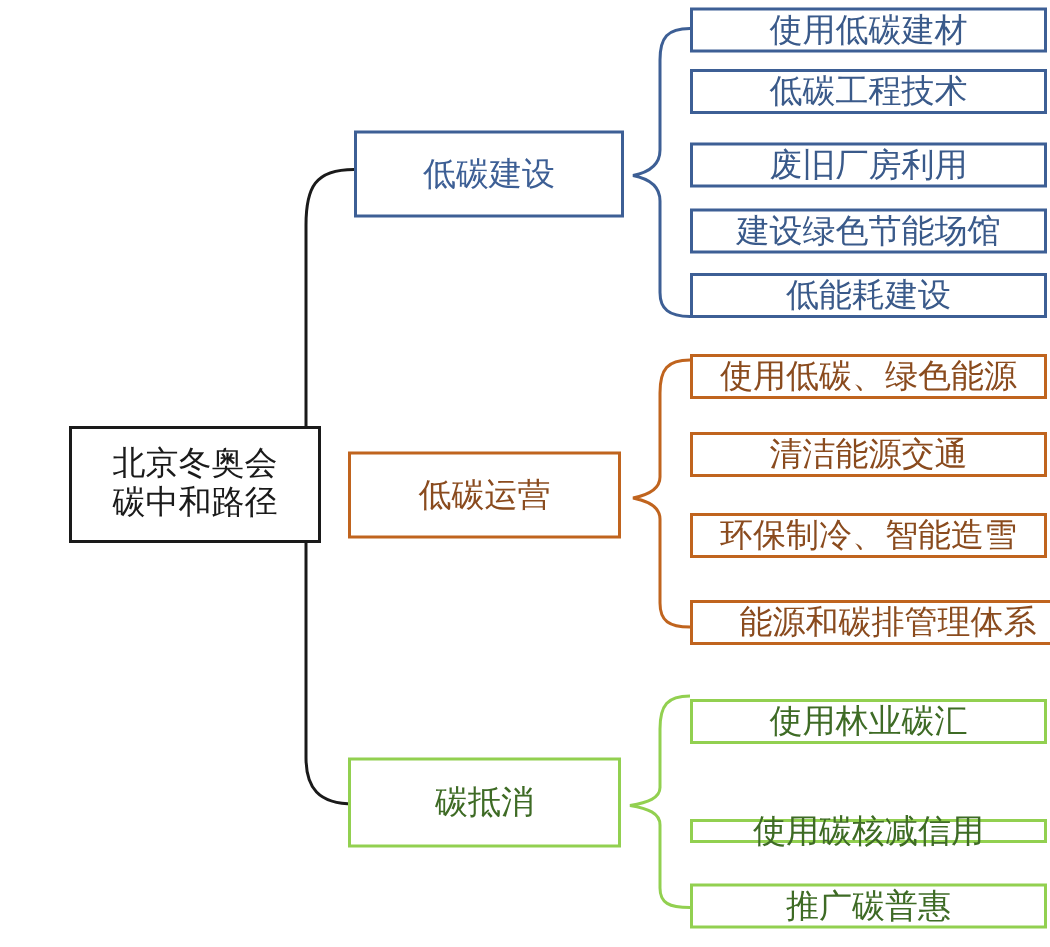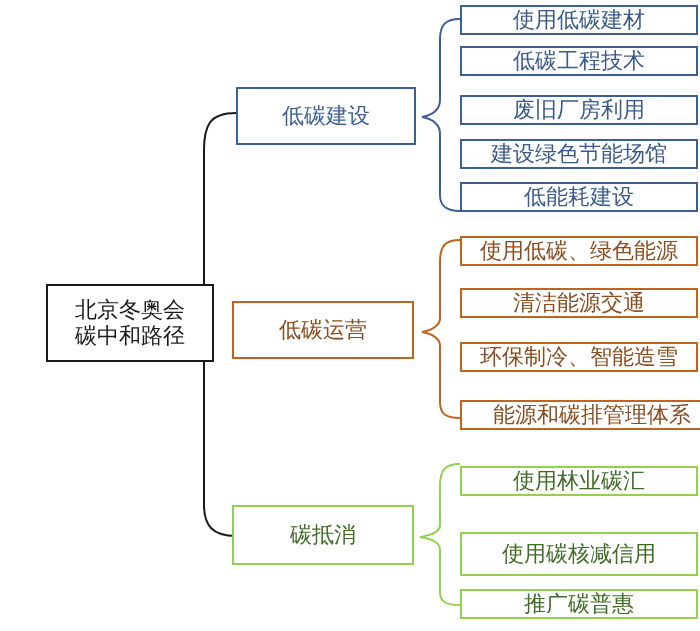--- a/index.html
+++ b/index.html
@@ -71,18 +71,18 @@
 <div class="box leaf orange" style="left:460px;top:400px;width:264px;height:30px;">
   <span>能源和碳排管理体系</span>
   </div>
 
 <div class="box branch green" style="left:232px;top:505px;width:182px;height:60px;">
   <span>碳抵消</span>
 </div>
 <div class="box leaf green" style="left:460px;top:466px;width:238px;height:30px;align-items:center;">
   <span>使用林业碳汇</span>
   </div>
-<div class="box leaf green" style="left:460px;top:532px;width:238px;height:44px;">
+<div class="box leaf green" style="left:460px;top:546px;width:238px;height:16px;">
   <span>使用碳核减信用</span>
   </div>
 <div class="box leaf green" style="left:460px;top:589px;width:238px;height:30px;">
   <span>推广碳普惠</span>
   </div>
 
 </body></html>

